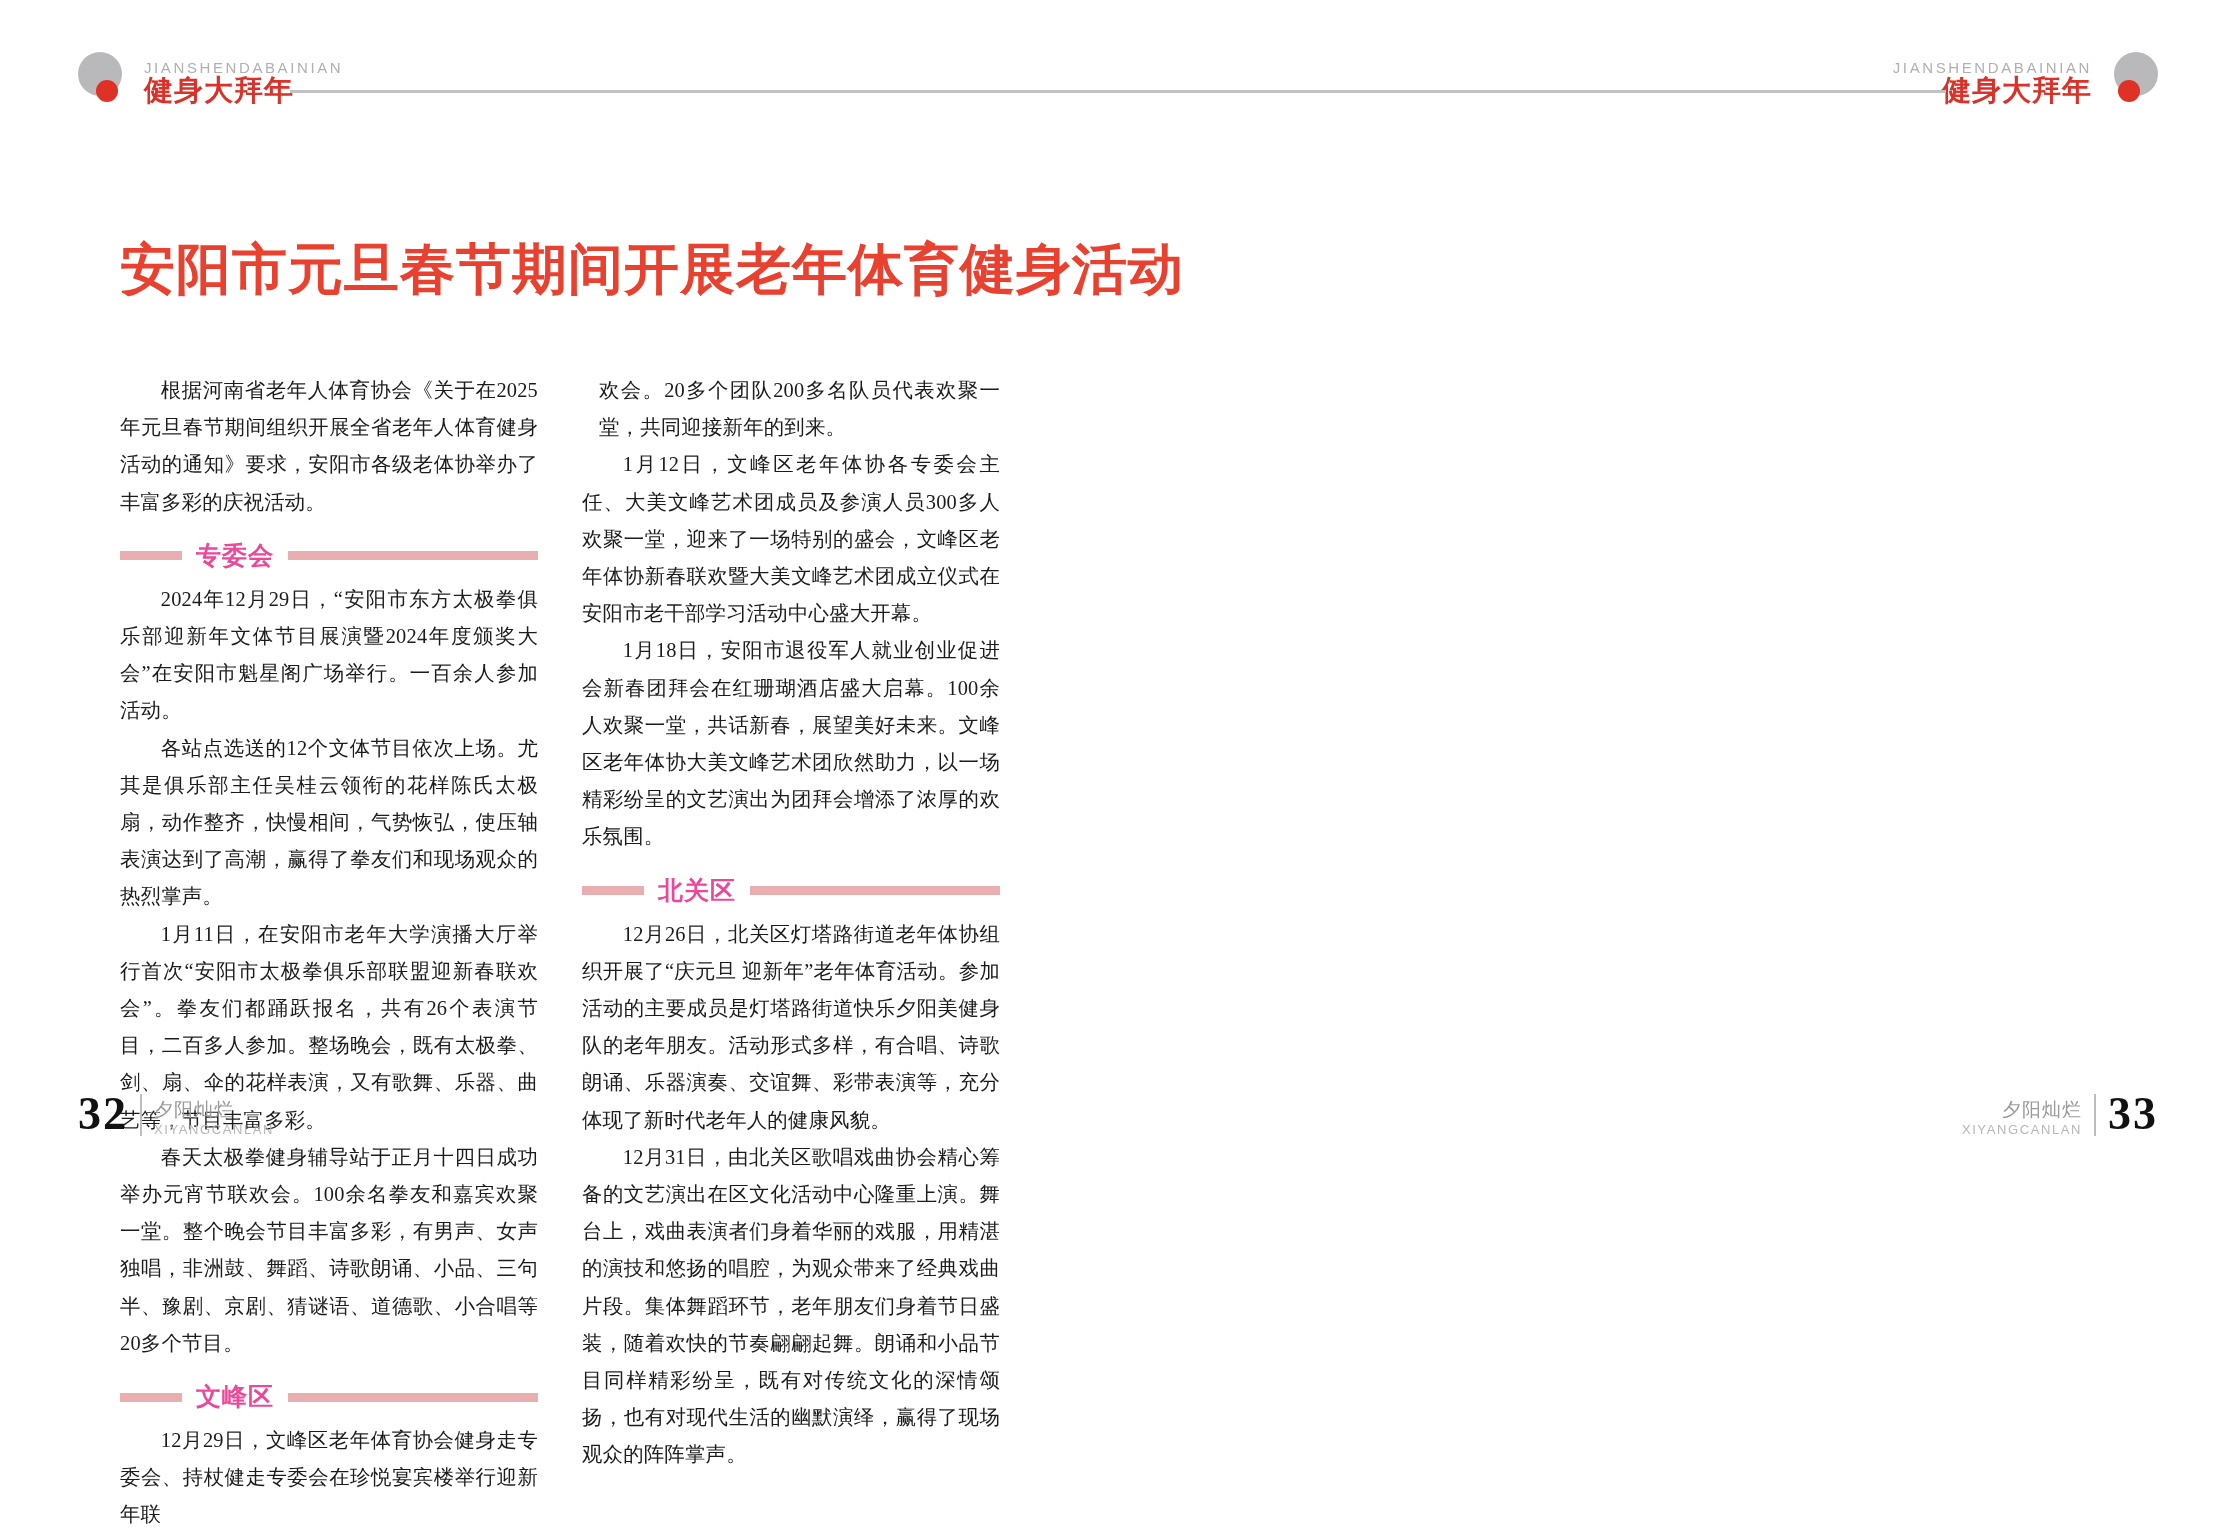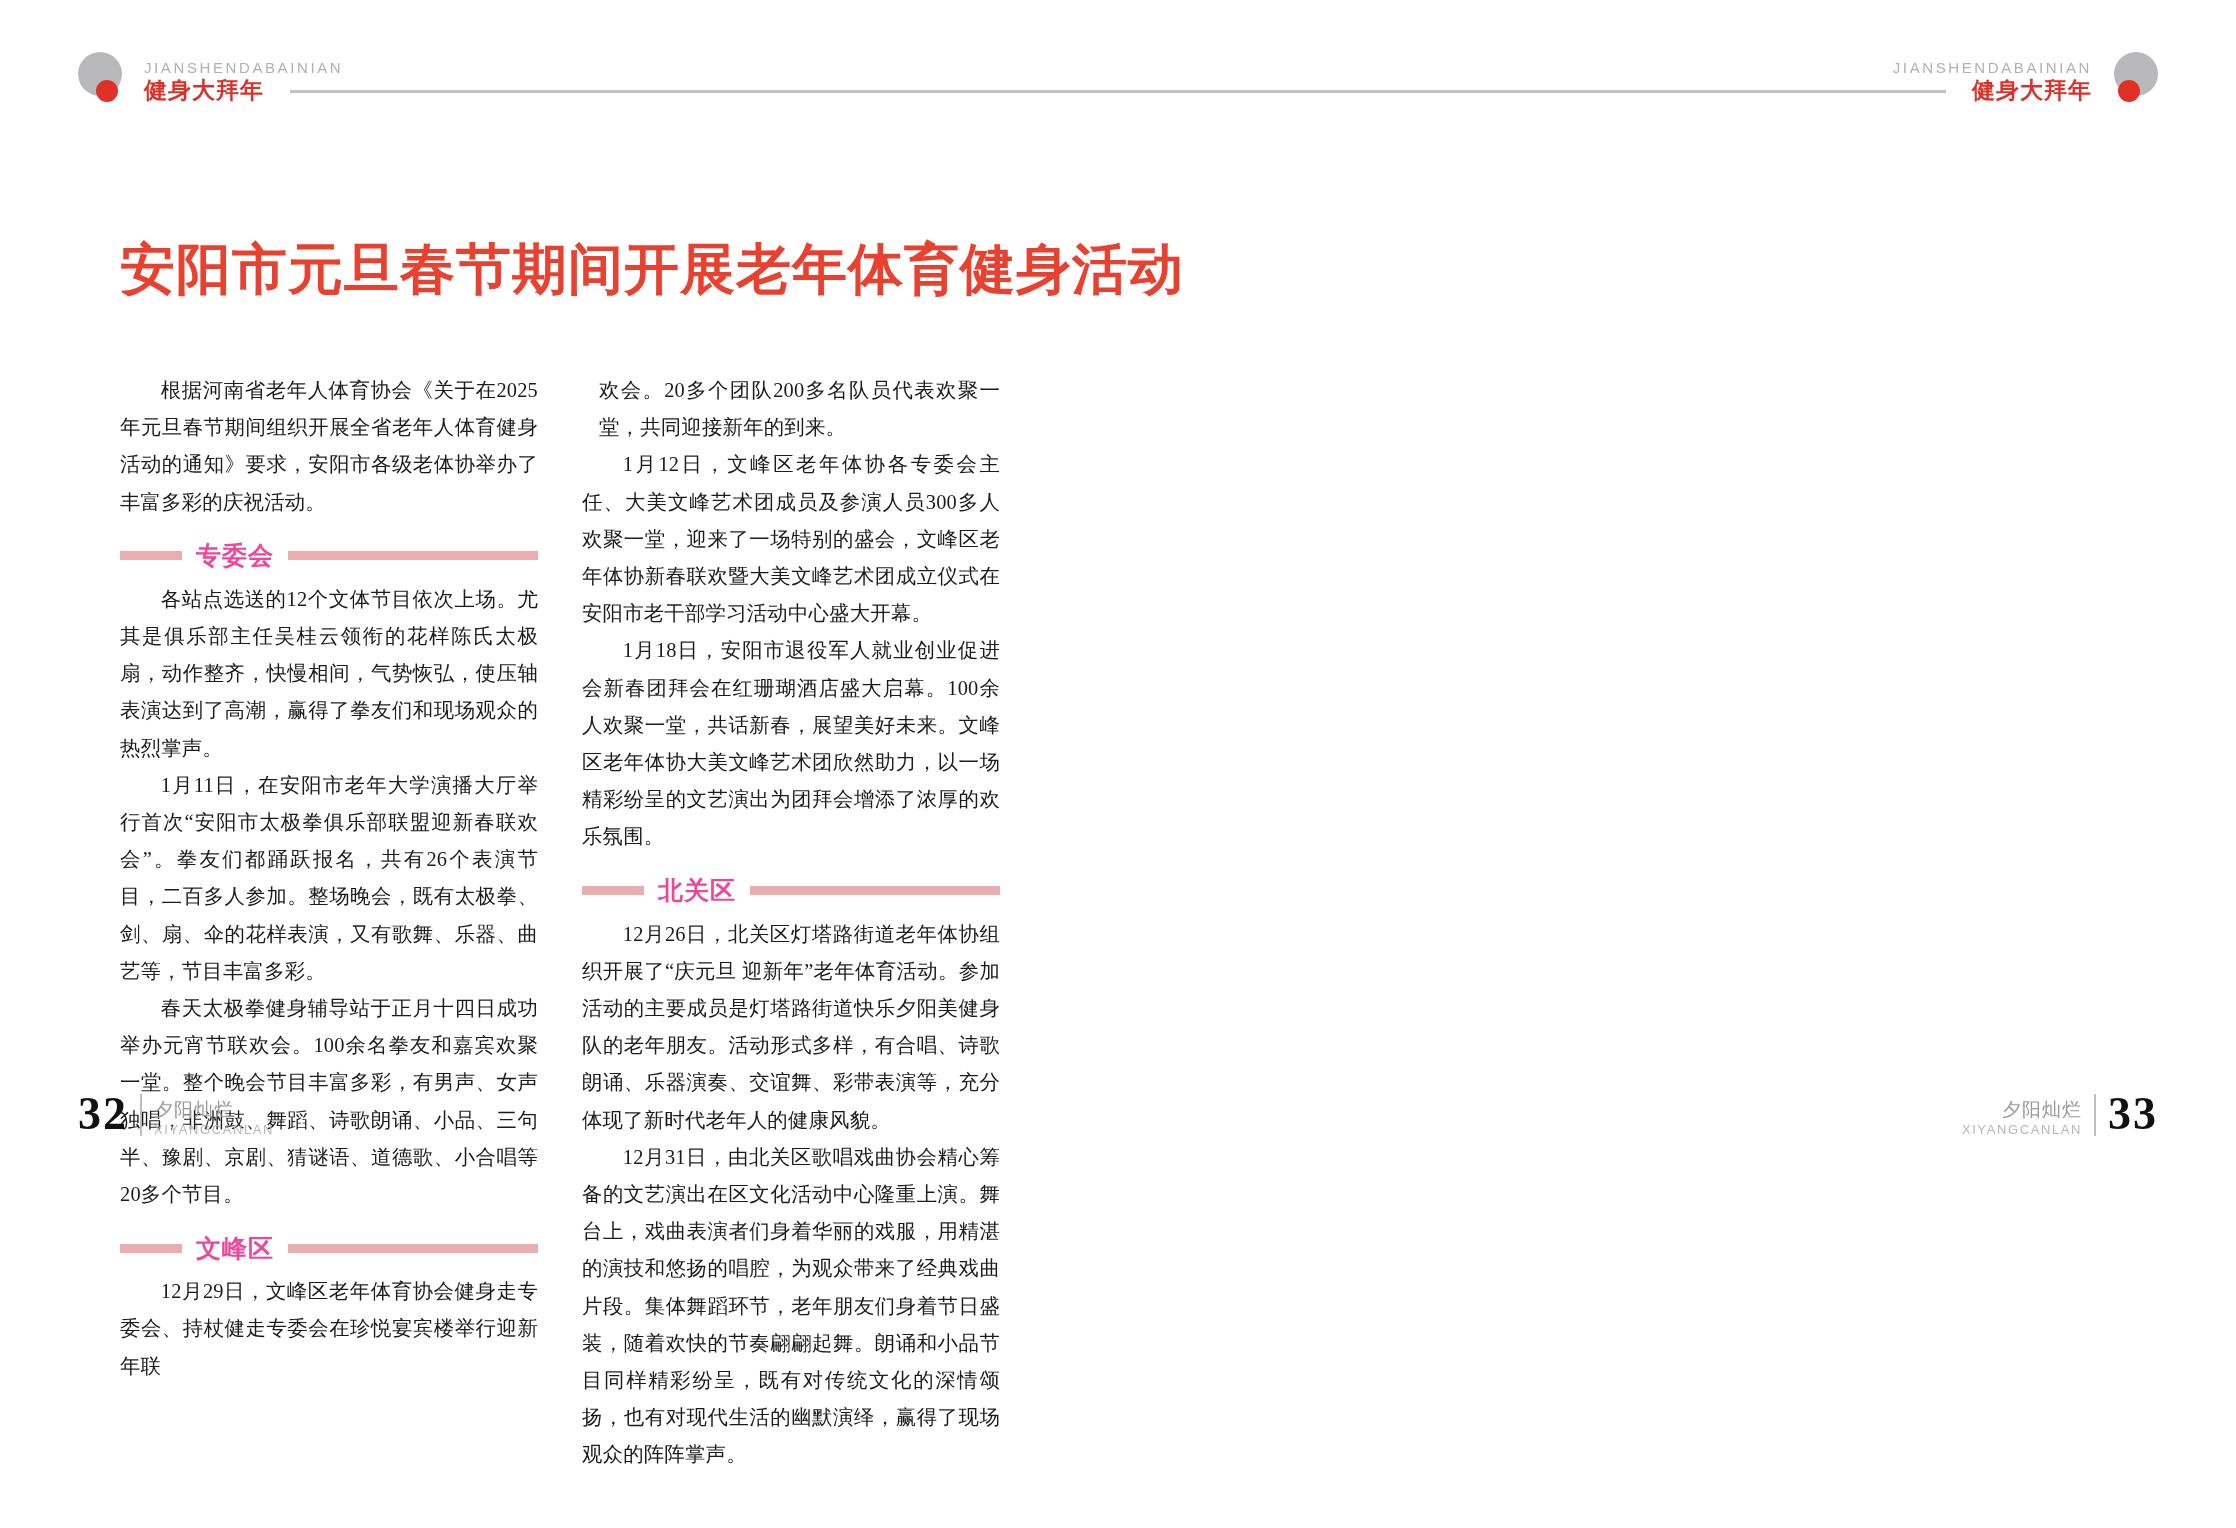--- a/index.html
+++ b/index.html
@@ -27,21 +27,21 @@
   .runhead-right .rh-red{left:auto;right:18px;}
   .rh-text{display:flex;flex-direction:column;justify-content:flex-end;margin-left:4px;}
   .runhead-right .rh-text{margin-left:0;margin-right:4px;align-items:flex-end;}
   .rh-pinyin{
     font-family:"Liberation Sans","DejaVu Sans",sans-serif;
     font-size:15px;letter-spacing:2.6px;color:#b0b0b2;line-height:18px;
     white-space:nowrap;
   }
   .rh-cn{
     font-family:"Liberation Sans","DejaVu Sans",sans-serif;
-    font-weight:bold;font-size:23px;color:#d8322a;letter-spacing:1px;
+    font-weight:bold;font-size:29px;color:#d8322a;letter-spacing:1px;
     line-height:27px;white-space:nowrap;
   }
   .rh-rule{position:absolute;top:90px;height:3px;background:#c2c2c4;}
   .rule-left{left:290px;right:0;}
   .rule-right{right:290px;left:0;}
 
   
   .headline{
     position:absolute;top:238px;left:120px;
     font-family:"Liberation Sans","DejaVu Sans",sans-serif;
@@ -132,20 +132,21 @@
 
       <div class="col">
         <p>根据河南省老年人体育协会《关于在2025年元旦春节期间组织开展全省老年人体育健身活动的通知》要求，安阳市各级老体协举办了丰富多彩的庆祝活动。</p>
 
         <div class="sec">
           <span class="bar bar-l"></span>
           <span class="sec-label">专委会</span>
           <span class="bar bar-r"></span>
         </div>
 
+        <p>2024年12月29日，“安阳市东方太极拳俱乐部迎新年文体节目展演暨2024年度颁奖大会”在安阳市魁星阁广场举行。一百余人参加活动。</p>
         <p>各站点选送的12个文体节目依次上场。尤其是俱乐部主任吴桂云领衔的花样陈氏太极扇，动作整齐，快慢相间，气势恢弘，使压轴表演达到了高潮，赢得了拳友们和现场观众的热烈掌声。</p>
         <p>1月11日，在安阳市老年大学演播大厅举行首次“安阳市太极拳俱乐部联盟迎新春联欢会”。拳友们都踊跃报名，共有26个表演节目，二百多人参加。整场晚会，既有太极拳、剑、扇、伞的花样表演，又有歌舞、乐器、曲艺等，节目丰富多彩。</p>
         <p>春天太极拳健身辅导站于正月十四日成功举办元宵节联欢会。100余名拳友和嘉宾欢聚一堂。整个晚会节目丰富多彩，有男声、女声独唱，非洲鼓、舞蹈、诗歌朗诵、小品、三句半、豫剧、京剧、猜谜语、道德歌、小合唱等20多个节目。</p>
 
         <div class="sec">
           <span class="bar bar-l"></span>
           <span class="sec-label">文峰区</span>
           <span class="bar bar-r"></span>
         </div>
 

